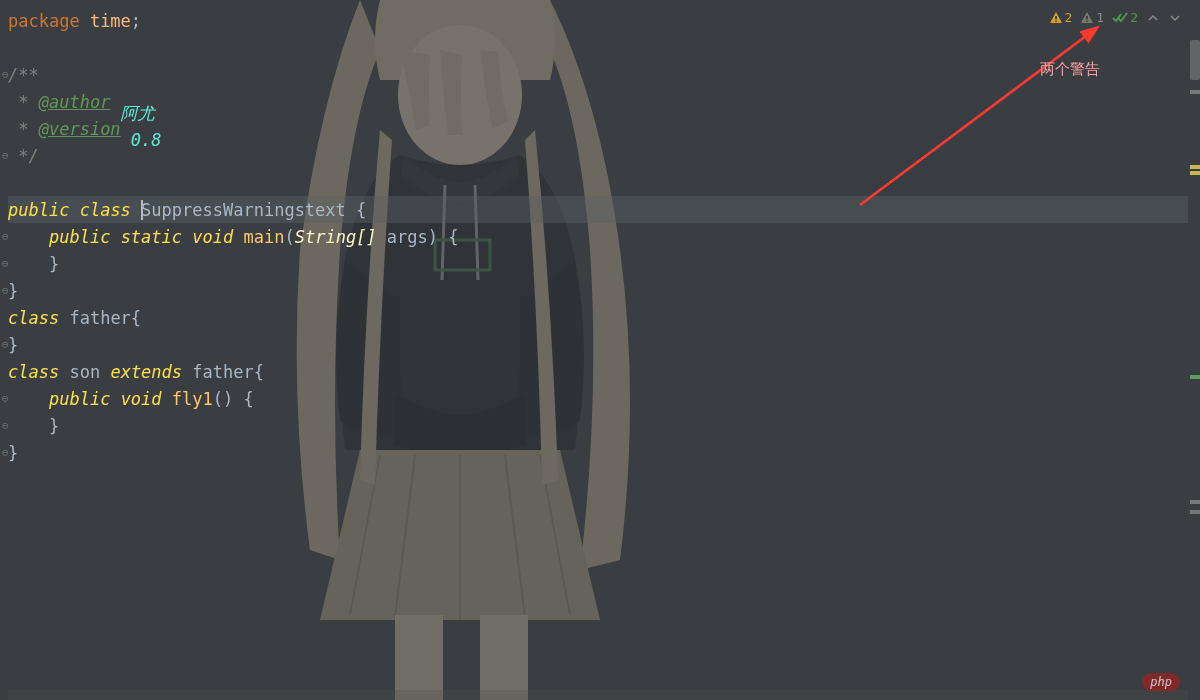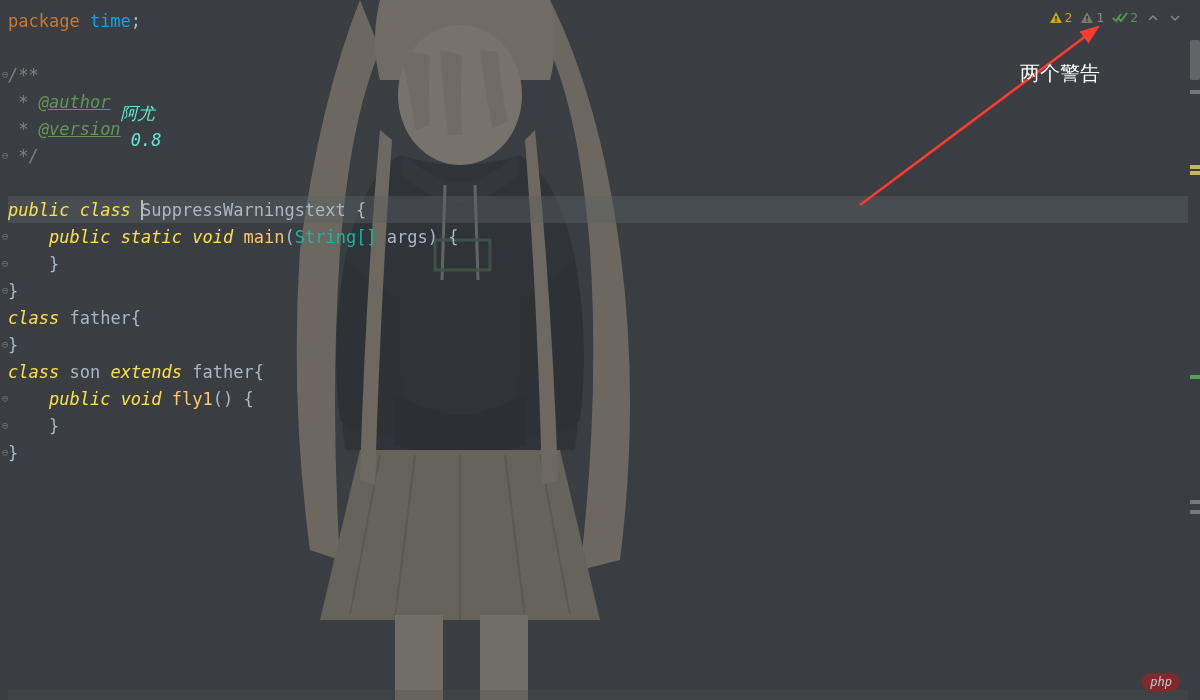--- a/index.html
+++ b/index.html
@@ -43,22 +43,22 @@
   display: flex;
   align-items: center;
   justify-content: center;
   color: #888;
   cursor: pointer;
 }
 .annotation {
   position: absolute;
   top: 60px;
   right: 100px;
-  color: #ffffff;
-  font-size: 20px;
+  color: #fca5a5;
+  font-size: 15px;
   z-index: 10;
 }
 .arrow {
   position: absolute;
   top: 15px;
   right: 70px;
   width: 300px;
   height: 200px;
   z-index: 9;
   pointer-events: none;
@@ -91,27 +91,27 @@
 .cursor {
   display: inline-block;
   width: 2px;
   height: 20px;
   background: #bbbbbb;
   vertical-align: middle;
   margin-right: -2px;
 }
 .kw { color: #fde047; font-style: italic; }
 .kw-plain { color: #cc7832; }
-.pkg { color: #0ea5e9; }
+.pkg { color: #fdba74; }
 .comment { color: #808080; font-style: italic; }
 .doctag { color: #629755; font-style: italic; text-decoration: underline; }
 .docval { color: #5eead4; font-style: italic; margin-top: 23px; }
 .classname { color: #a9b7c6; }
 .method { color: #ffc66d; }
-.type { color: #14b8a6; }
+.type { color: #fef9c3; font-style: italic; }
 .param { color: #a9b7c6; }
 .brace { color: #a9b7c6; }
 .paren { color: #a9b7c6; }
 
 .right-markers {
   position: absolute;
   right: 0;
   top: 0;
   width: 12px;
   height: 700px;

